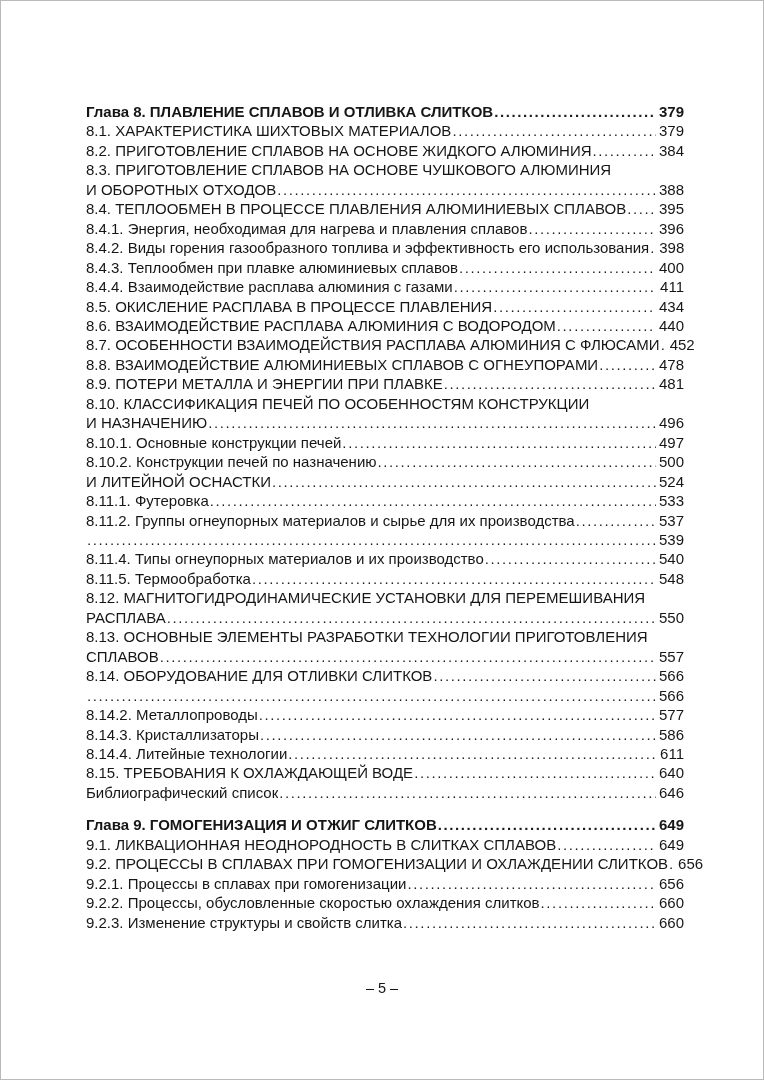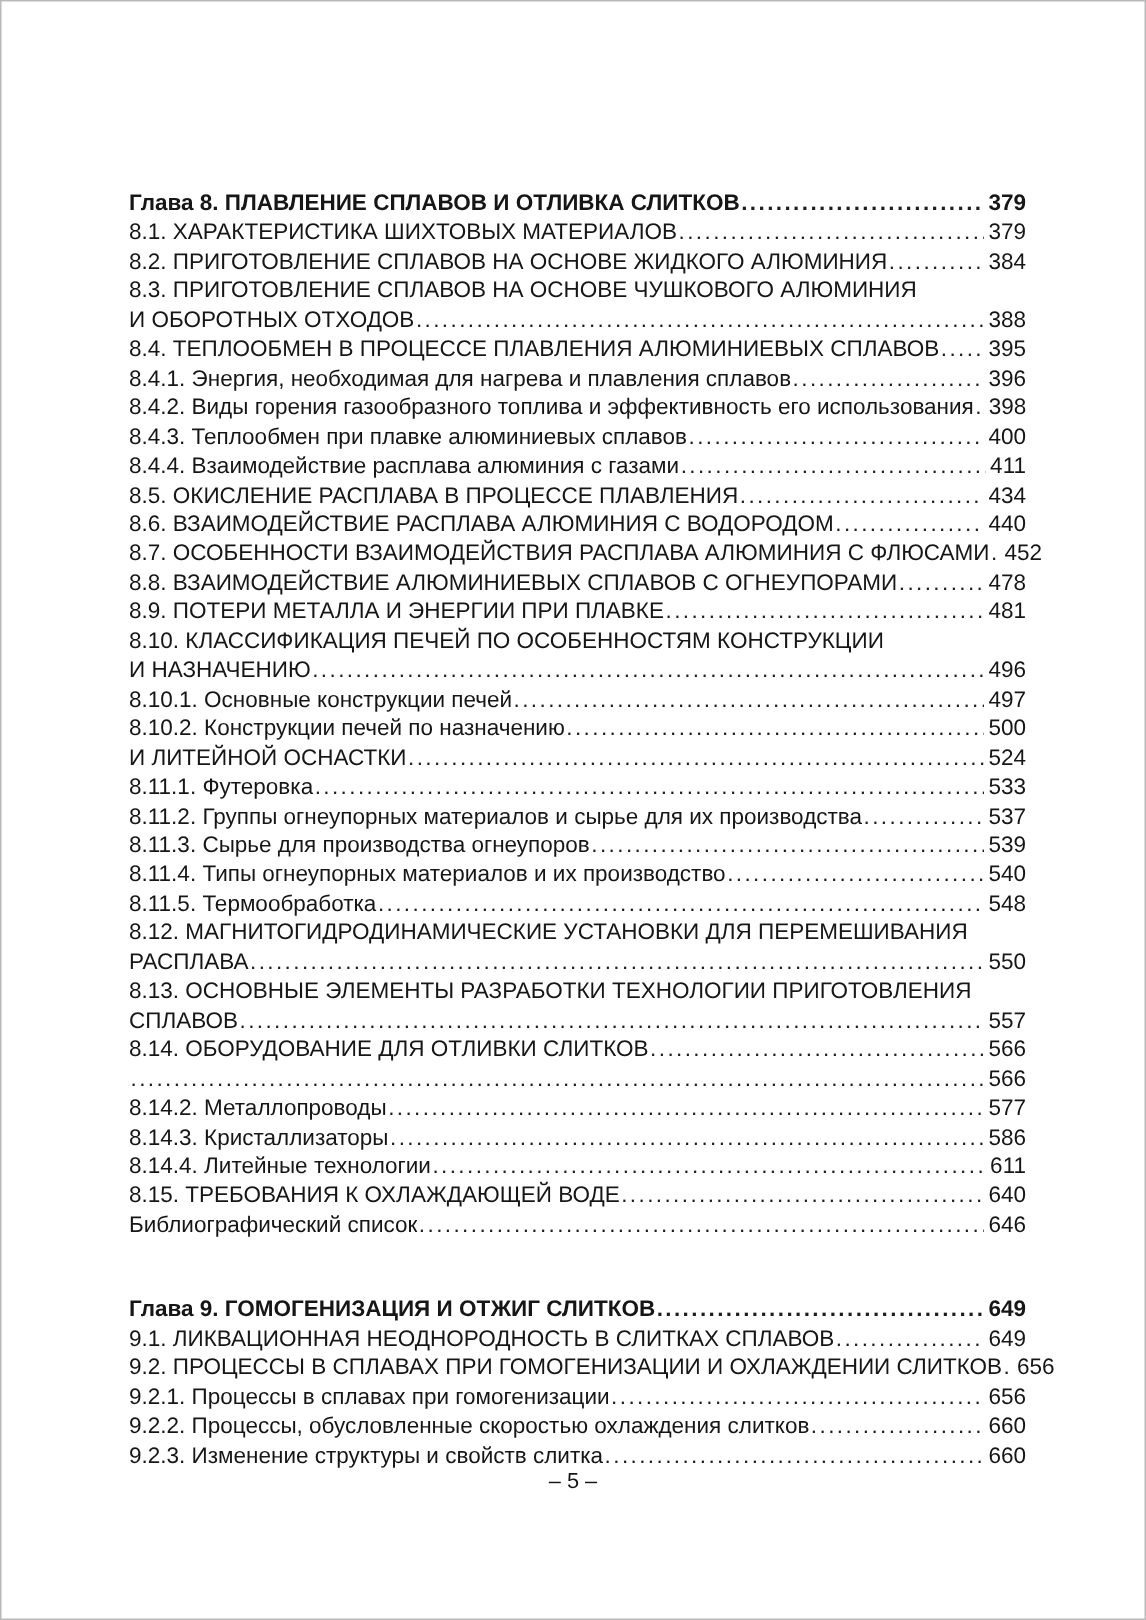--- a/index.html
+++ b/index.html
@@ -46,21 +46,20 @@
     content: "..........................................................................................................................................................................................";
     letter-spacing: 1.6px;
     color: #1d1d1d;
   }
   .toc-row .pagenum {
     flex: 0 0 auto;
     text-align: center;
   }
   .toc-row.chapter {
     font-weight: bold;
-    margin-top: 24px;
   }
   .toc-gap {
     height: 13px;
   }
   .footer {
     position: absolute;
     left: 0;
     right: 0;
     top: 979px;
     text-align: center;
@@ -173,21 +172,20 @@
         <span class="label">8.11.1. Футеровка</span>
         <span class="dots"></span>
         <span class="pagenum">533</span>
       </div>
       <div class="toc-row subsection">
         <span class="label">8.11.2. Группы огнеупорных материалов и сырье для их производства</span>
         <span class="dots"></span>
         <span class="pagenum">537</span>
       </div>
       <div class="toc-row subsection">
-        <span class="label">8.11.3. Сырье для производства огнеупоров</span>
         <span class="dots"></span>
         <span class="pagenum">539</span>
       </div>
       <div class="toc-row subsection">
         <span class="label">8.11.4. Типы огнеупорных материалов и их производство</span>
         <span class="dots"></span>
         <span class="pagenum">540</span>
       </div>
       <div class="toc-row subsection">
         <span class="label">8.11.5. Термообработка</span>

